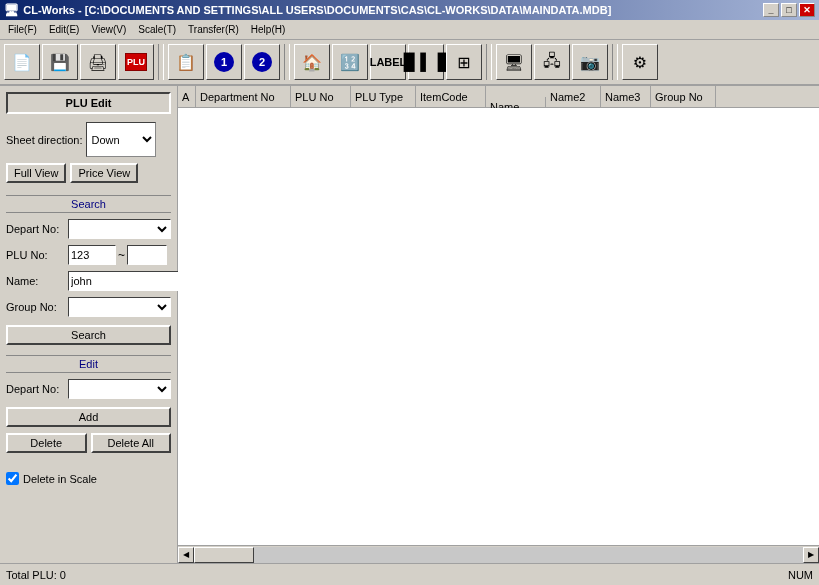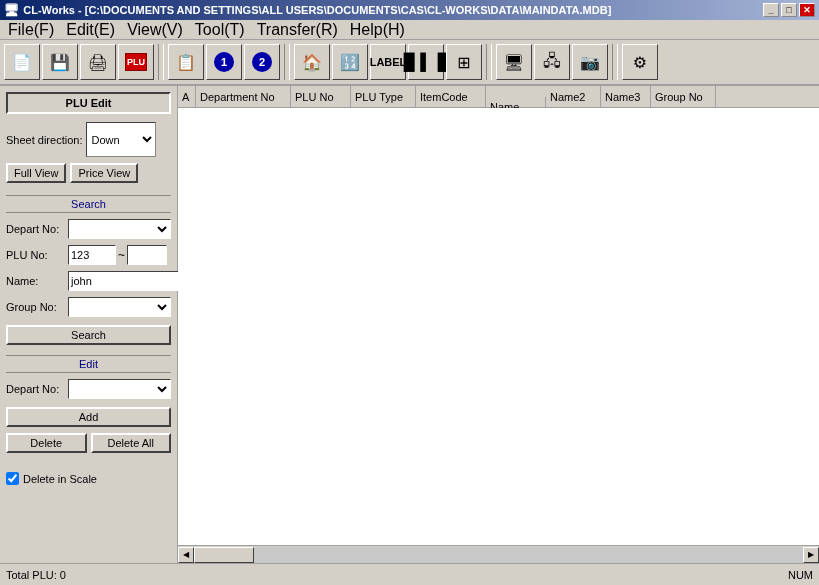--- a/index.html
+++ b/index.html
@@ -40,21 +40,21 @@
       background: #d4d0c8;
       height: 20px;
       display: flex;
       align-items: center;
       padding: 0 2px;
       border-bottom: 1px solid #a0a0a0;
     }
     .menu-item {
       padding: 2px 6px;
       cursor: pointer;
-      font-size: 16px;
+      font-size: 10px;
     }
 
     
     .toolbar {
       background: #d4d0c8;
       height: 46px;
       display: flex;
       align-items: center;
       padding: 2px 4px;
       gap: 2px;
@@ -313,21 +313,21 @@
     <div class="title-btn">_</div>
     <div class="title-btn">□</div>
     <div class="title-btn" style="background:#c00;color:white;">✕</div>
   </div>
 </div>
 
 <div class="menu-bar">
   <div class="menu-item">File(F)</div>
   <div class="menu-item">Edit(E)</div>
   <div class="menu-item">View(V)</div>
-  <div class="menu-item">Tool(T)</div>
+  <div class="menu-item">Scale(T)</div>
   <div class="menu-item">Transfer(R)</div>
   <div class="menu-item">Help(H)</div>
 </div>
 
 <div class="toolbar">
   <div class="toolbar-btn">
     <div class="toolbar-icon">📄</div>
   </div>
   <div class="toolbar-btn">
     <div class="toolbar-icon">💾</div>

